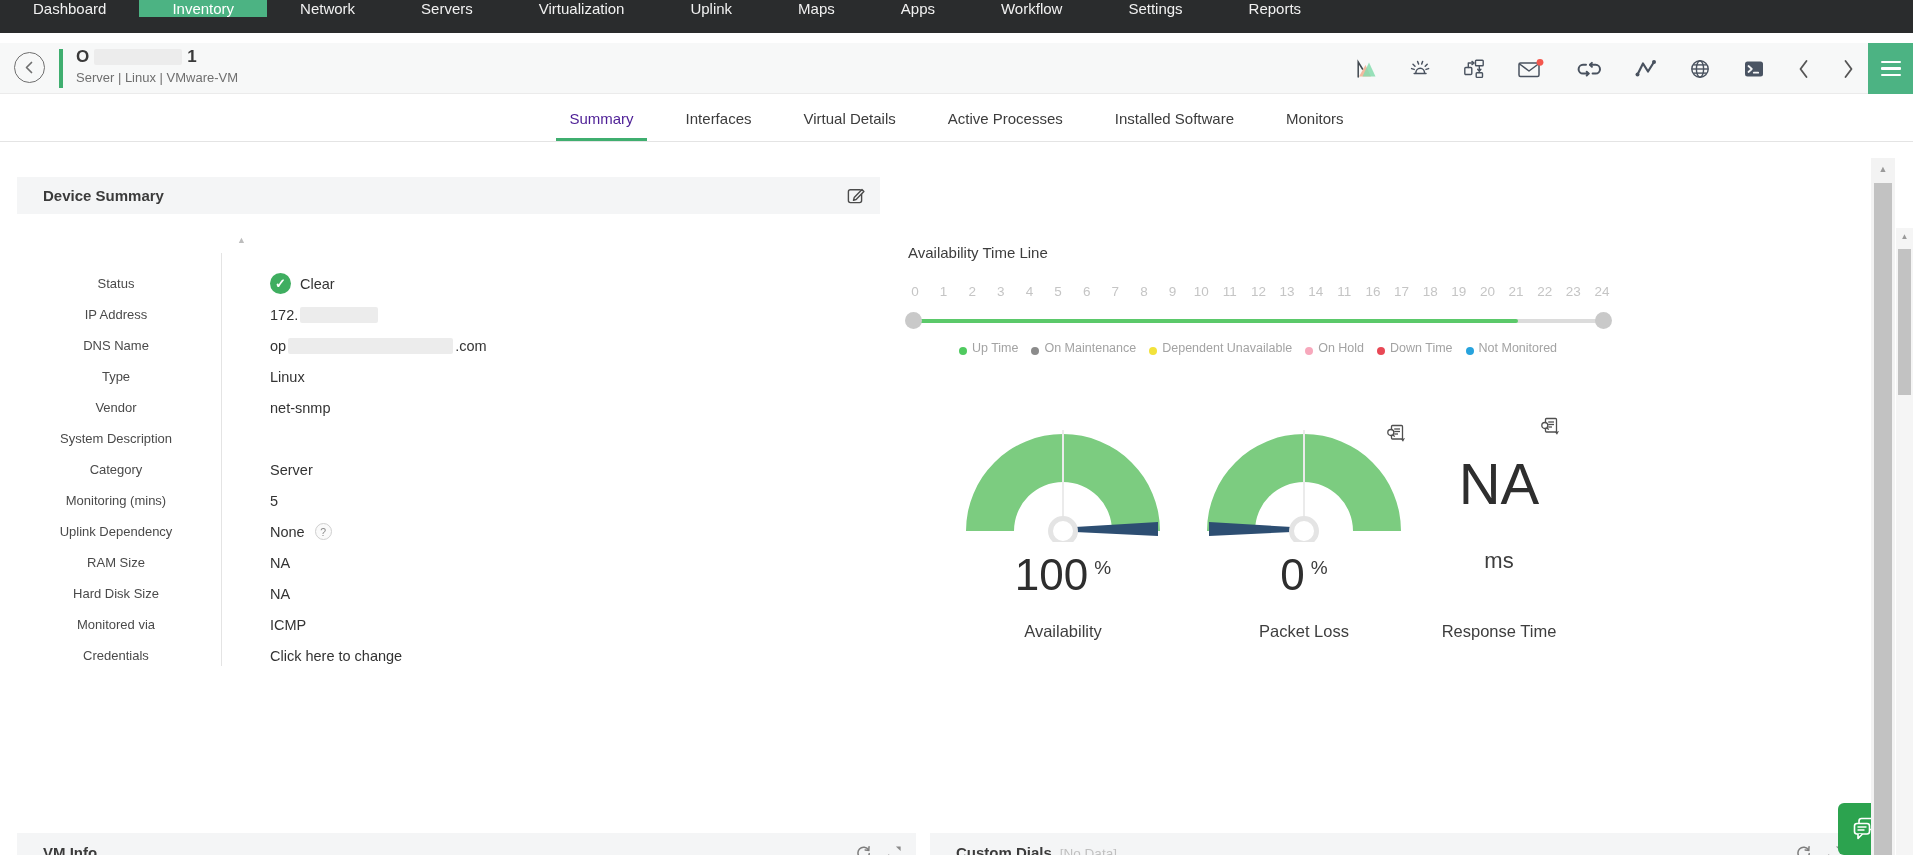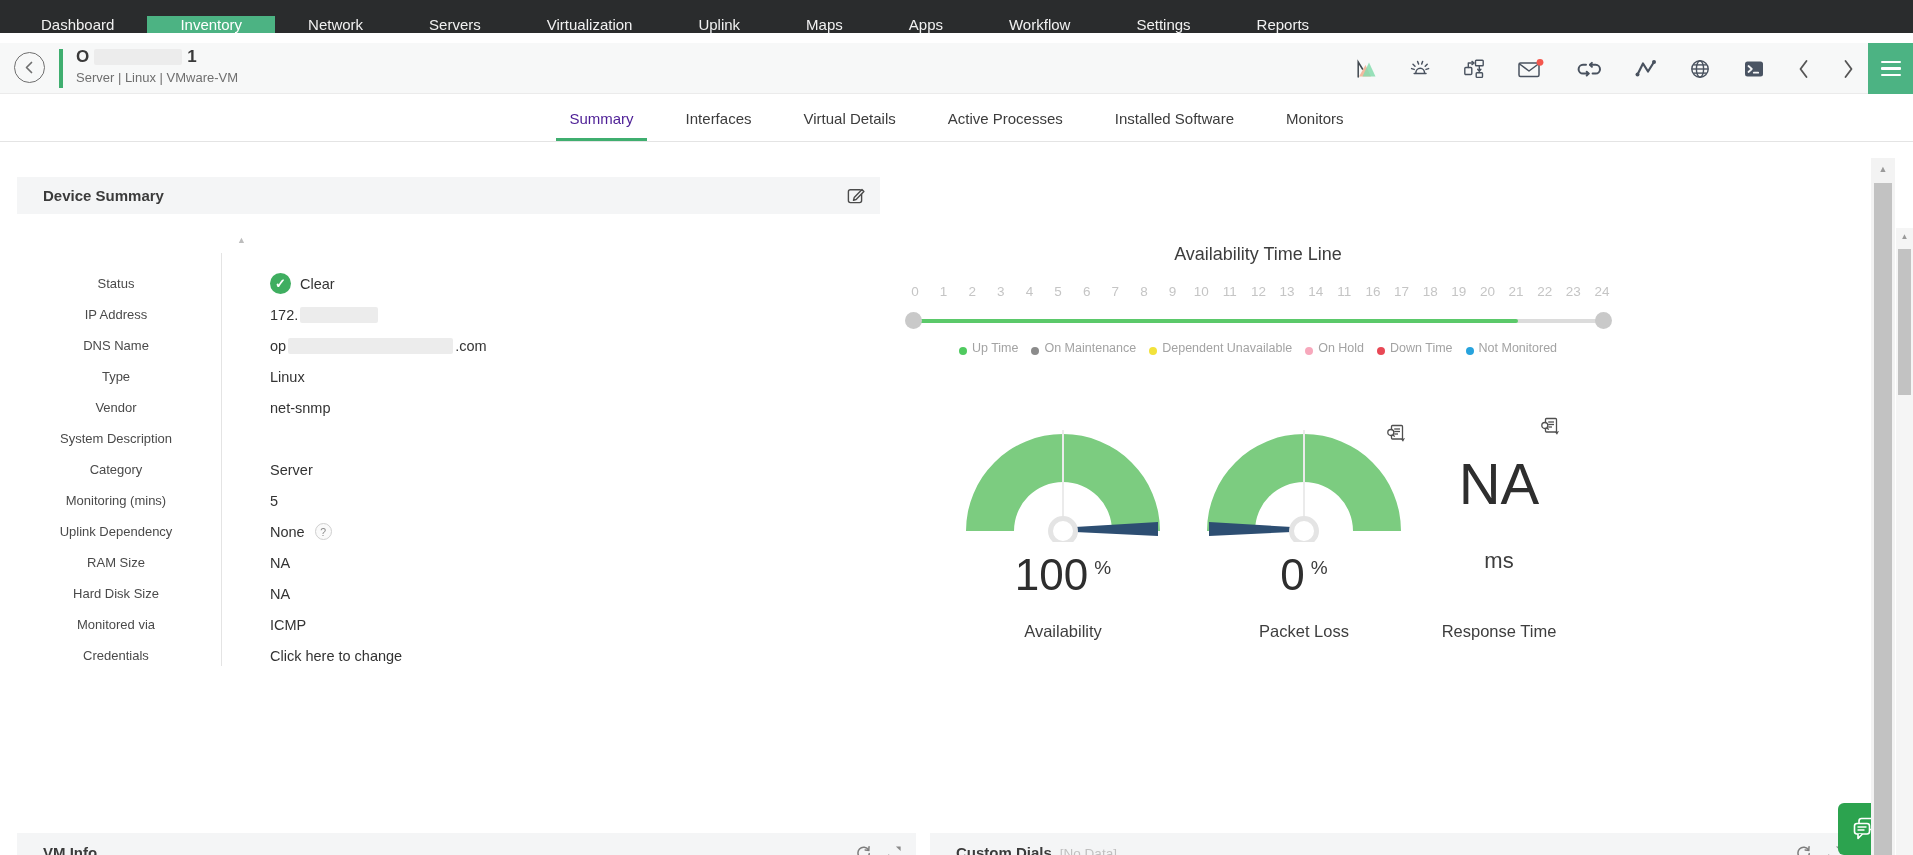--- a/index.html
+++ b/index.html
@@ -1,21 +1,21 @@
 <!DOCTYPE html>
 <html><head>
 <meta charset="utf-8">
 <style>
   html,body{margin:0;padding:0}
   body{
     width:1913px;height:855px;position:relative;overflow:hidden;background:#fff;
     font-family:"Liberation Sans", sans-serif;
   }
   
-  .topnav{position:absolute;left:0;top:0;width:1913px;height:33px;background:#2a2c2d;display:flex;align-items:flex-end;padding-left:8px;box-sizing:border-box}
+  .topnav{position:absolute;left:0;top:0;width:1913px;height:33px;background:#2a2c2d;display:flex;align-items:flex-start;box-sizing:border-box}
   .nav-item{display:flex;align-items:center;padding:0 33px;color:#f1f1f1;font-size:15px;cursor:pointer;white-space:nowrap}
   .nav-item.active{background:#4cb383;color:#fff}
   
   .subheader{position:absolute;left:0;top:43px;width:1913px;height:51px;background:#f7f8f8;border-bottom:1px solid #ebebeb;box-sizing:border-box}
   .back-btn{position:absolute;left:14px;top:9px;width:31px;height:31px;border:1.6px solid #6f6f6f;border-radius:50%;display:flex;align-items:center;justify-content:center;background:#f7f8f8;cursor:pointer;box-sizing:border-box}
   .accent-bar{position:absolute;left:59px;top:6px;width:4px;height:39px;background:#3fae6f}
   .device-name{position:absolute;left:76px;top:3px;height:22px;display:flex;align-items:center;font-size:17px;font-weight:600;color:#3a3a3a}
   .name-redact{display:inline-block;width:88px;height:16px;background:#ececec;border-radius:2px;margin:0 5px}
   .device-meta{position:absolute;left:76px;top:27px;font-size:13px;color:#6f6f6f}
   .header-icons{position:absolute;right:58px;top:0;height:51px;display:flex;align-items:center;gap:32px}
@@ -36,21 +36,21 @@
   .divider-v{position:absolute;left:221px;top:253px;width:1px;height:413px;background:#e4e4e4}
   .fields{position:absolute;left:17px;top:268px;width:860px}
   .field-row{display:flex;align-items:center;height:31px}
   .field-label{width:198px;text-align:center;font-size:13px;color:#4a4a4a;flex:none}
   .field-value{margin-left:55px;font-size:14.5px;color:#333;display:flex;align-items:center}
   .status-ok{width:21px;height:21px;border-radius:50%;background:#3fae60;color:#fff;font-size:13px;font-weight:bold;display:flex;align-items:center;justify-content:center;margin-right:9px;flex:none}
   .redact{display:inline-block;height:16px;background:#ececec;border-radius:2px;margin:0 2px}
   .help-badge{width:17px;height:17px;border-radius:50%;border:1px solid #cfcfcf;background:#fafafa;color:#8a8a8a;font-size:10.5px;display:flex;align-items:center;justify-content:center;margin-left:10px;cursor:pointer;box-sizing:border-box}
   .link-like{cursor:pointer}
   
-  .tl-title{position:absolute;left:908px;top:244px;width:700px;text-align:center;font-size:18px;color:#3d3d3d}
+  .tl-title{position:absolute;left:908px;top:244px;width:700px;font-size:15px;color:#3d3d3d}
   .tl-ticks{position:absolute;left:903px;top:284px;width:711px;display:flex;justify-content:space-between}
   .tick{width:24px;text-align:center;font-size:13.5px;color:#c5c5c5}
   .tl-slider{position:absolute;left:913px;top:312px;width:691px;height:17px}
   .tl-track{position:absolute;left:0;top:7px;width:100%;height:3.5px;background:#dcdcdc;border-radius:2px}
   .tl-up{position:absolute;left:0;top:7px;height:3.5px;background:#5bc96a;border-radius:2px}
   .tl-handle{position:absolute;top:0;width:17px;height:17px;border-radius:50%;background:#c9c9c9;cursor:pointer}
   .tl-handle.left{left:-8px}
   .tl-handle.right{right:-8px}
   .tl-legend{position:absolute;left:908px;top:341px;width:700px;display:flex;justify-content:center;align-items:center;gap:13px}
   .legend-item{display:flex;align-items:flex-end;gap:5px;font-size:12.5px;color:#a3a3a3;white-space:nowrap}

